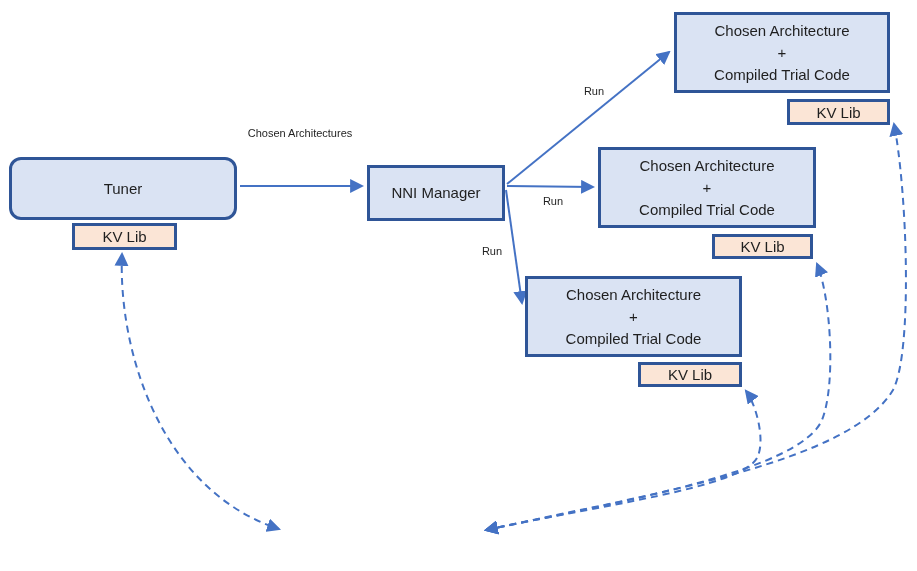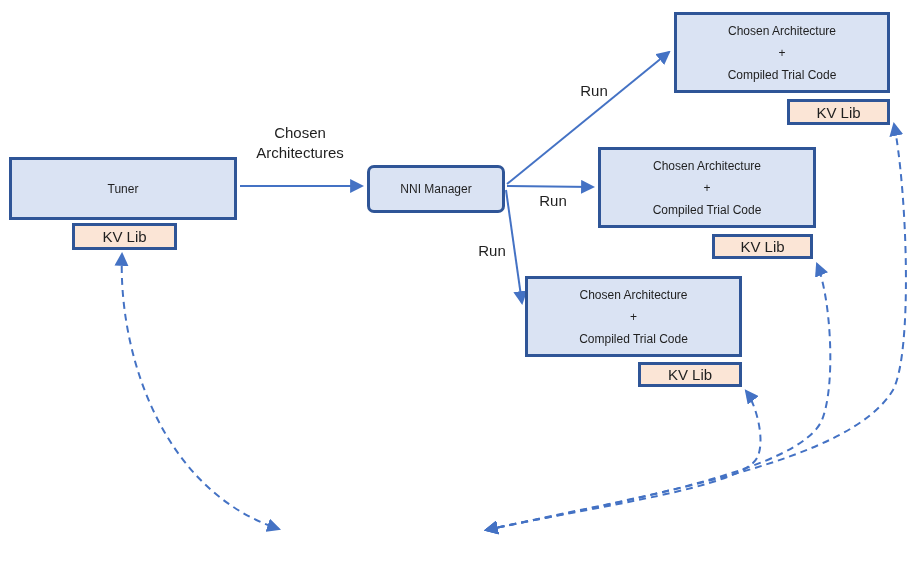--- a/index.html
+++ b/index.html
@@ -15,29 +15,29 @@
   .connector-layer { position: absolute; left: 0; top: 0; }
   .node {
     position: absolute;
     box-sizing: border-box;
     border: 3px solid #2f5597;
     display: flex;
     flex-direction: column;
     align-items: center;
     justify-content: center;
     text-align: center;
-    font-size: 12px;
+    font-size: 15px;
     line-height: 22px;
     color: #1f1f1f;
   }
   .fill-blue  { background: #dae3f3; }
   .fill-peach { background: #fbe5d6; }
   .edge-label {
     position: absolute;
-    font-size: 15px;
+    font-size: 11px;
     line-height: 20px;
     text-align: center;
     color: #1f1f1f;
     white-space: normal;
   }
   .kv-lib { font-size: 15px; line-height: 15px; }
 </style>
 </head>
 <body>
 
@@ -54,28 +54,28 @@
     <line x1="507" y1="184" x2="669" y2="52" stroke="#4472c4" stroke-width="2" marker-end="url(#arrow)"></line>
     <line x1="507" y1="186" x2="593" y2="187" stroke="#4472c4" stroke-width="2" marker-end="url(#arrow)"></line>
     <line x1="506" y1="190" x2="522" y2="303" stroke="#4472c4" stroke-width="2" marker-end="url(#arrow)"></line>
 
     <path d="M 122,254 C 118,350 160,490 279,529" fill="none" stroke="#4472c4" stroke-width="2" stroke-dasharray="7 5" marker-start="url(#arrow)" marker-end="url(#arrow)"></path>
     <path d="M 486,530 C 600,505 740,488 757,458 C 766,441 756,404 746,391" fill="none" stroke="#4472c4" stroke-width="2" stroke-dasharray="7 5" marker-start="url(#arrow)" marker-end="url(#arrow)"></path>
     <path d="M 486,530 C 630,500 800,470 822,420 C 836,385 831,298 817,264" fill="none" stroke="#4472c4" stroke-width="2" stroke-dasharray="7 5" marker-start="url(#arrow)" marker-end="url(#arrow)"></path>
     <path d="M 486,530 C 660,492 850,462 893,390 C 913,352 907,190 894,124" fill="none" stroke="#4472c4" stroke-width="2" stroke-dasharray="7 5" marker-start="url(#arrow)" marker-end="url(#arrow)"></path>
   </svg>
 
-  <div class="node fill-blue" style="left:9px; top:157px; width:228px; height:63px;">
+  <div class="node fill-blue" style="left:9px; top:157px; width:228px; height:63px;border-radius:12px;">
     <div>Tuner</div>
   </div>
   <div class="node fill-peach kv-lib" style="left:72px; top:223px; width:105px; height:27px;">
     <div>KV Lib</div>
   </div>
 
-  <div class="node fill-blue" style="left:367px; top:165px; width:138px; height:48px; border-width:3.5px;border-radius:7px;">
+  <div class="node fill-blue" style="left:367px; top:165px; width:138px; height:56px; border-width:3.5px;">
     <div>NNI Manager</div>
   </div>
 
   <div class="node fill-blue" style="left:674px; top:12px; width:216px; height:81px;">
     <div>Chosen Architecture</div>
     <div>+</div>
     <div>Compiled Trial Code</div>
   </div>
   <div class="node fill-peach kv-lib" style="left:787px; top:99px; width:103px; height:26px;">
     <div>KV Lib</div>

